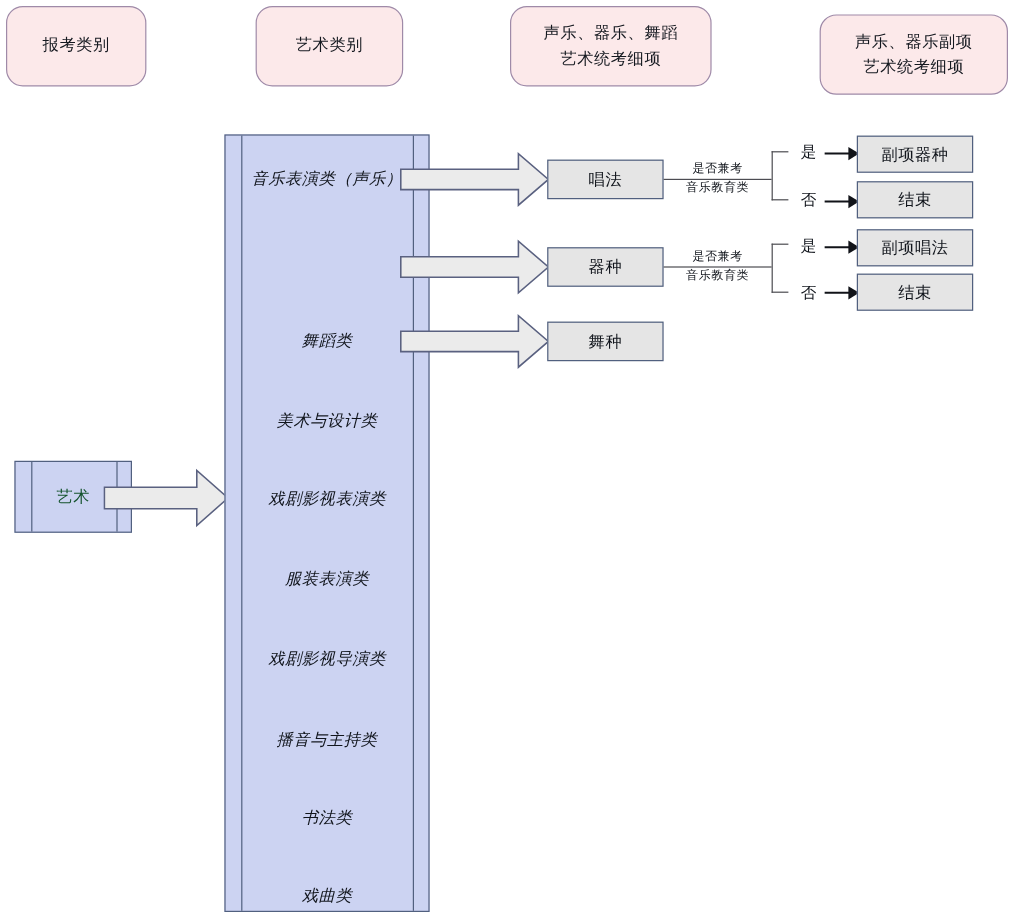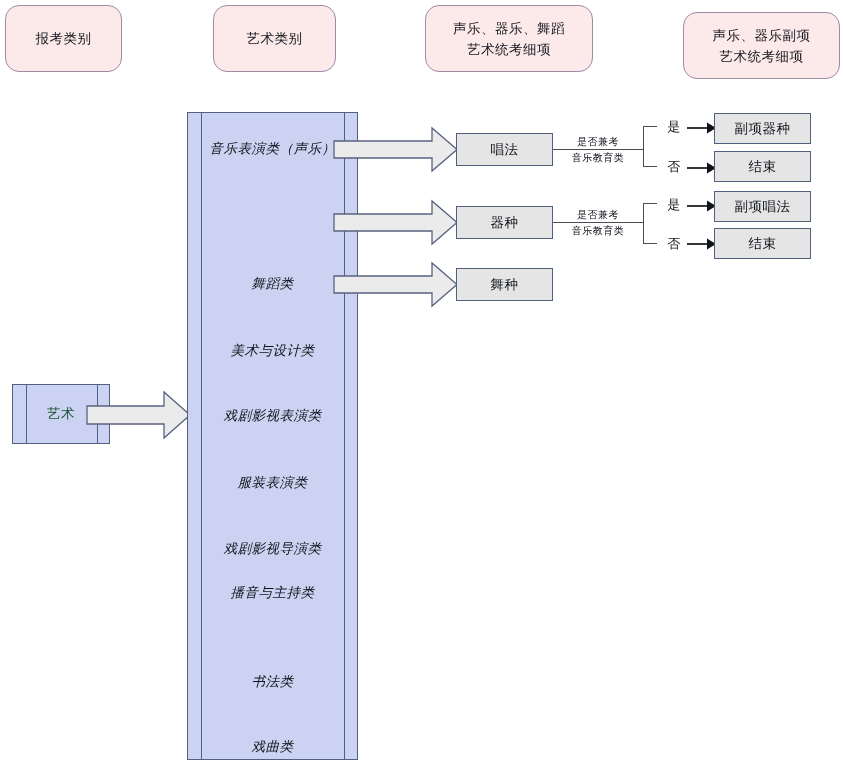--- a/index.html
+++ b/index.html
@@ -171,21 +171,21 @@
   <div class="proc tallproc" style="left:187px; top:112px; width:171px; height:648px;font-style:italic;">
     <div class="bar" style="left:13px;"></div>
     <div class="bar" style="left:156px;"></div>
 
     <div class="citem" style="top:36px;">音乐表演类（声乐）</div>
     <div class="citem" style="top:171px;">舞蹈类</div>
     <div class="citem" style="top:238px;">美术与设计类</div>
     <div class="citem" style="top:303px;">戏剧影视表演类</div>
     <div class="citem" style="top:370px;">服装表演类</div>
     <div class="citem" style="top:436px;">戏剧影视导演类</div>
-    <div class="citem" style="top:480px;">播音与主持类</div>
+    <div class="citem" style="top:504px;">播音与主持类</div>
     <div class="citem" style="top:569px;">书法类</div>
     <div class="citem" style="top:634px;">戏曲类</div>
   </div>
 
   <div class="barrow" style="left:333px; top:126px;">
     <svg width="126" height="47" viewBox="0 0 126 47">
       <path d="M1,15 L99,15 L99,2 L124,23.5 L99,45 L99,32 L1,32 Z" fill="#ebebeb" stroke="#5a6180" stroke-width="1.3" stroke-linejoin="miter"></path>
     </svg>
   </div>
 

